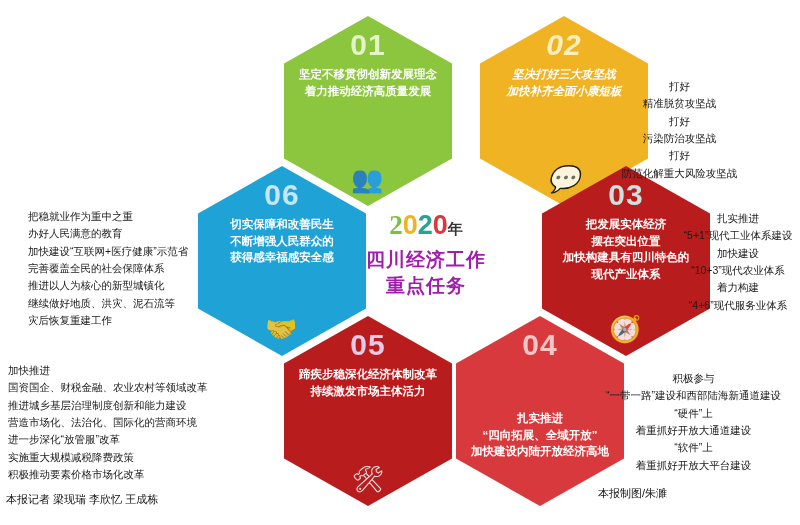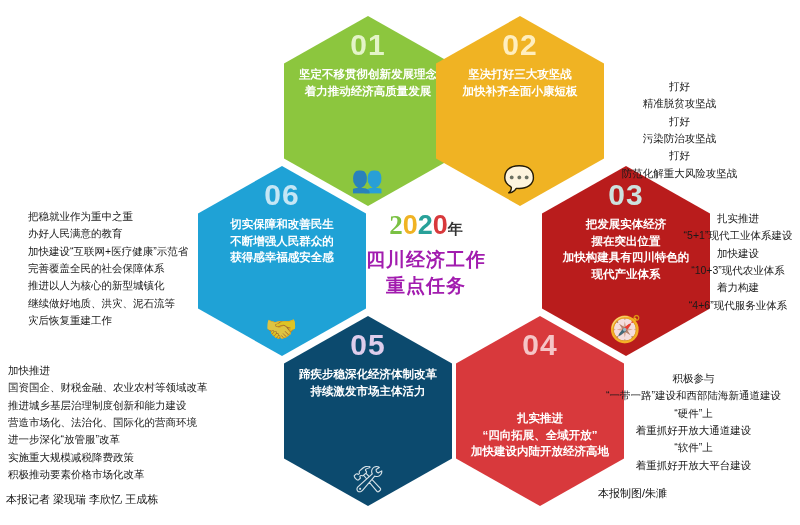--- a/index.html
+++ b/index.html
@@ -52,21 +52,21 @@
   .hex .glyph {
     margin-top: auto;
     font-size: 26px;
     line-height: 1;
     opacity: .85;
     padding-bottom: 2px;
   }
 
   
   #hex1 { left: 240px; top: 16px;  background: #8cc63e; }
-  #hex2 { left: 392px; top: 16px;  background: #f0b323; }
+  #hex2 { left: 436px; top: 16px;  background: #f0b323; font-style: italic; }
   #hex3 { left: 498px; top: 166px; background: #28a199; }
   #hex4 { left: 412px; top: 316px; background: #d8393c; }
   #hex5 { left: 240px; top: 316px; background: #9b59b6; }
   #hex6 { left: 154px; top: 166px; background: #1fa2d6; }
 
   #hex1 .num { color: #e9f7d0; }
   #hex2 .num { color: #fff2c8; }
   #hex3 .num { color: #cdeeea; }
   #hex4 .num { color: #f7cdce; }
   #hex5 .num { color: #ead4f3; }
@@ -174,21 +174,21 @@
   </div>
 
   <div class="hex" id="hex4" style="background: rgb(216, 57, 60); gap: 44px;">
     <div class="num">04</div>
     <div class="body">扎实推进
 “四向拓展、全域开放”
 加快建设内陆开放经济高地</div>
     <div class="glyph">☎</div>
   </div>
 
-  <div class="hex" id="hex5" style="background: #0c4a6e;">
+  <div class="hex" id="hex5" style="background: #b91c1c;">
     <div class="num">05</div>
     <div class="body">蹄疾步稳深化经济体制改革
 持续激发市场主体活力</div>
     <div class="glyph">🛠</div>
   </div>
 
   <div class="hex" id="hex6" style="background: rgb(31, 162, 214);">
     <div class="num">06</div>
     <div class="body">切实保障和改善民生
 不断增强人民群众的

